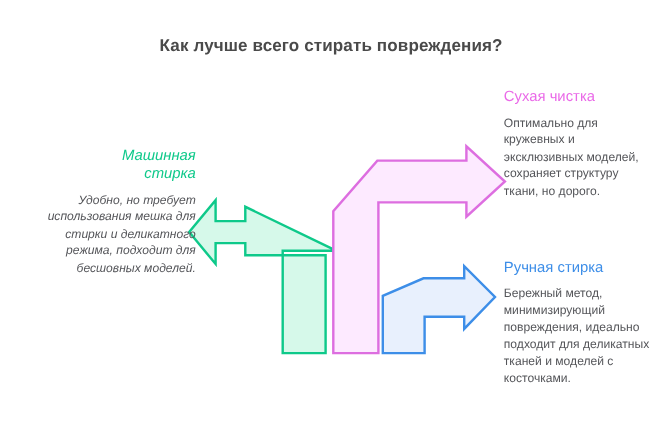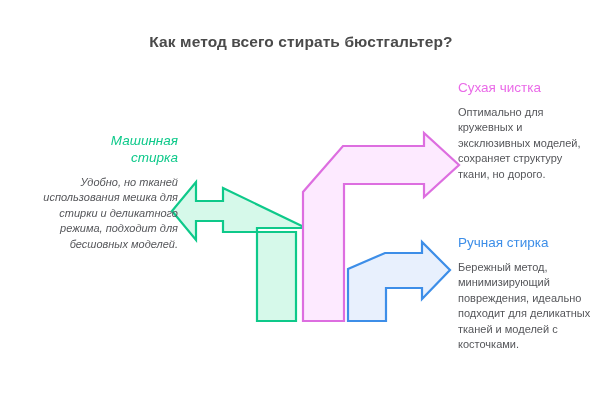--- a/index.html
+++ b/index.html
@@ -76,35 +76,35 @@
     position: absolute;
     left: 0;
     top: 0;
   }
 </style>
 </head>
 <body>
 
 <div id="page">
 
-  <div id="title">Как метод всего стирать бюстгальтер?</div>
+  <div id="title">Как лучше всего стирать повреждения?</div>
 
   <svg id="arrows" width="602" height="403" viewBox="0 0 602 403">
 
     <polygon points="257,321 257,228 306,228 223,188 223,201 196,201 196,182 172,211 196,240 196,221 223,221 223,232 296,232 296,321" fill="#d6f9ea" stroke="#0ec98a" stroke-width="2.2" stroke-linejoin="miter"></polygon>
 
     <polygon points="303,321 303,192 343,146 424,146 424,133 459,165 424,197 424,184 344,184 344,321" fill="#fdeaff" stroke="#dd6ee0" stroke-width="2.2" stroke-linejoin="miter"></polygon>
 
     <polygon points="348,321 348,269 385,253 422,253 422,242 450,270 422,299 422,288 386,288 386,321" fill="#e8f0fd" stroke="#3d8ee8" stroke-width="2.2" stroke-linejoin="miter"></polygon>
   </svg>
 
   <div class="block" id="block-machine">
     <h3 style="white-space: pre-line;">Машинная
 стирка</h3>
-    <p>Удобно, но тканей использования мешка для стирки и деликатного режима, подходит для бесшовных моделей.</p>
+    <p>Удобно, но требует использования мешка для стирки и деликатного режима, подходит для бесшовных моделей.</p>
   </div>
 
   <div class="block" id="block-hand">
     <h3>Ручная стирка</h3>
     <p>Бережный метод, минимизирующий повреждения, идеально подходит для деликатных тканей и моделей с косточками.</p>
   </div>
 
   <div class="block" id="block-dry">
     <h3>Сухая чистка</h3>
     <p>Оптимально для кружевных и эксклюзивных моделей, сохраняет структуру ткани, но дорого.</p>

